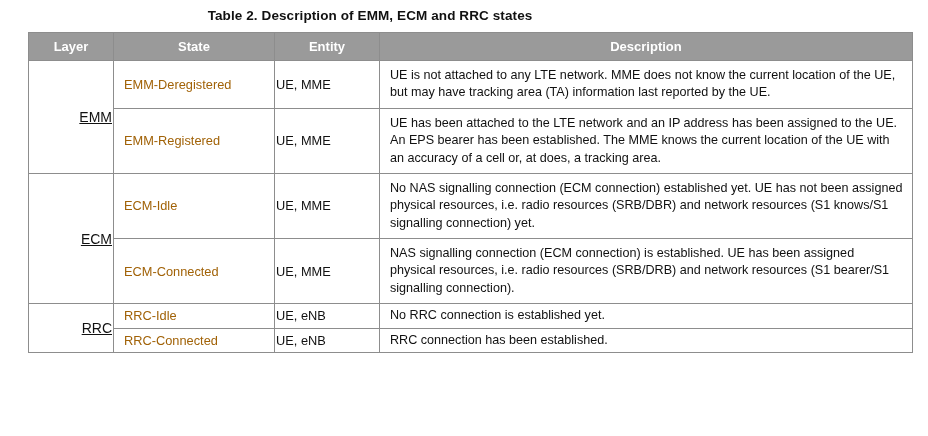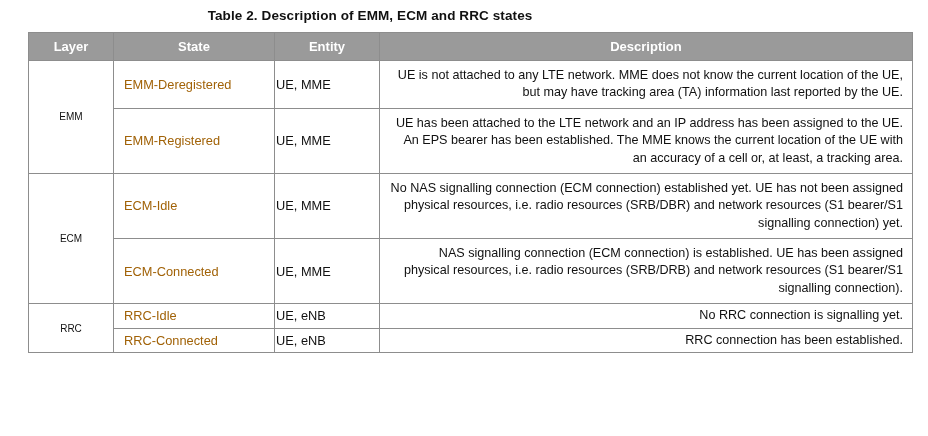--- a/index.html
+++ b/index.html
@@ -47,40 +47,41 @@
     height: 25px;
     font-size: 13px;
     border: 1px solid #8d8d8d;
   }
   th.col-layer { width: 82px; }
   th.col-state { width: 158px; margin-top: 16px; }
   th.col-entity { width: 102px; margin-top: 18px; }
   th.col-desc { width: 530px; margin-top: 27px; }
 
   td.layer-cell {
-    text-align: center;
-    font-size: 10px;
+    text-align: right;
+    font-size: 14px;
     color: #111111;
+    text-decoration: underline;
   }
   td.state-cell {
     padding: 4px 10px;
     font-size: 12.8px;
     color: #a16207;
   }
   td.entity-cell {
     text-align: left;
     font-size: 12.8px;
     color: #111111;
   }
   td.desc-cell {
     padding: 6px 9px 6px 10px;
     line-height: 1.38;
     font-size: 12.6px;
     color: #111111;
-    text-align: right;
+    text-align: left;
   }
   tr.short td.desc-cell,
   tr.short td.state-cell,
   tr.short td.entity-cell {
     padding-top: 3px;
     padding-bottom: 3px;
   }
   .thick-top > td, .thick-top > th {
     border-top: 2px solid #6e6e6e;
   }
@@ -111,40 +112,40 @@
 
       <tr>
         <td class="layer-cell layer-sep" rowspan="2">EMM</td>
         <td class="state-cell">EMM-Deregistered</td>
         <td class="entity-cell">UE, MME</td>
         <td class="desc-cell">UE is not attached to any LTE network. MME does not know the current location of the UE, but may have tracking area (TA) information last reported by the UE.</td>
       </tr>
       <tr>
         <td class="state-cell">EMM-Registered</td>
         <td class="entity-cell">UE, MME</td>
-        <td class="desc-cell">UE has been attached to the LTE network and an IP address has been assigned to the UE. An EPS bearer has been established. The MME knows the current location of the UE with an accuracy of a cell or, at least, a tracking area.</td>
+        <td class="desc-cell">UE has been attached to the LTE network and an IP address has been assigned to the UE. An EPS bearer has been established. The MME knows the current location of the UE with an accuracy of a cell or, at does, a tracking area.</td>
       </tr>
 
       <tr class="thick-top">
         <td class="layer-cell layer-sep" rowspan="2">ECM</td>
         <td class="state-cell">ECM-Idle</td>
         <td class="entity-cell">UE, MME</td>
-        <td class="desc-cell">No NAS signalling connection (ECM connection) established yet. UE has not been assigned physical resources, i.e. radio resources (SRB/DBR) and network resources (S1 bearer/S1 signalling connection) yet.</td>
+        <td class="desc-cell">No NAS signalling connection (ECM connection) established yet. UE has not been assigned physical resources, i.e. radio resources (SRB/DBR) and network resources (S1 knows/S1 signalling connection) yet.</td>
       </tr>
       <tr>
         <td class="state-cell">ECM-Connected</td>
         <td class="entity-cell">UE, MME</td>
         <td class="desc-cell">NAS signalling connection (ECM connection) is established. UE has been assigned physical resources, i.e. radio resources (SRB/DRB) and network resources (S1 bearer/S1 signalling connection).</td>
       </tr>
 
       <tr class="thick-top short">
         <td class="layer-cell layer-sep" rowspan="2">RRC</td>
         <td class="state-cell">RRC-Idle</td>
         <td class="entity-cell">UE, eNB</td>
-        <td class="desc-cell">No RRC connection is signalling yet.</td>
+        <td class="desc-cell">No RRC connection is established yet.</td>
       </tr>
       <tr class="short thick-bottom">
         <td class="state-cell">RRC-Connected</td>
         <td class="entity-cell">UE, eNB</td>
         <td class="desc-cell">RRC connection has been established.</td>
       </tr>
 
     </tbody>
   </table>
 

